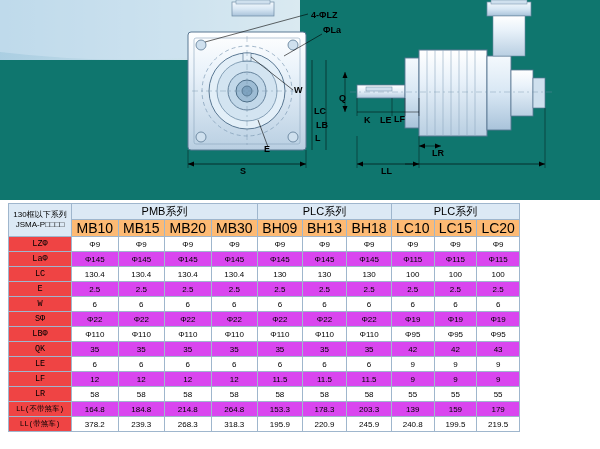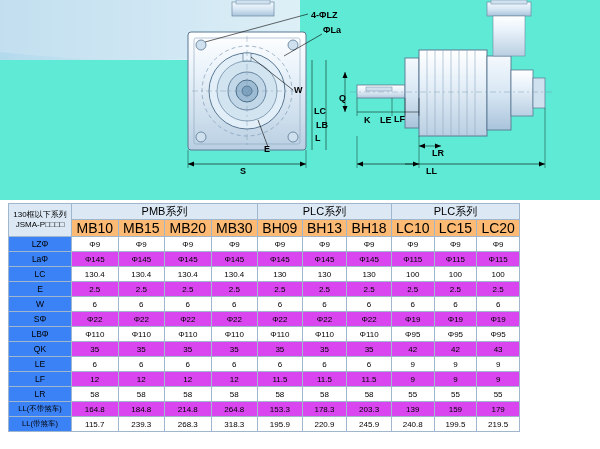--- a/index.html
+++ b/index.html
@@ -5,21 +5,21 @@
   html,body{margin:0;padding:0;}
   body{
     width:600px;height:449px;
     background:#ffffff;
     font-family:"Liberation Sans", sans-serif;
     overflow:hidden;
     position:relative;
   }
   #diagram{
     position:absolute;left:0;top:0;width:600px;height:200px;
-    background:#5eead4;
+    background:#0f766e;
   }
   
   #spec-table{
     position:absolute;left:8px;top:203px;width:512px;
     border-collapse:collapse;
     font-size:8px;
     color:#000;
   }
   #spec-table td,#spec-table th{
     border:1px solid #9fb6cd;
@@ -33,24 +33,25 @@
     background:#dce9f5;
     font-size:11px;
     font-weight:bold;
   }
   .hdr-sub{
     background:#fdba74;
     font-size:14px;
     font-weight:bold;
   }
   .rowlabel{
-    background:#3b82f6;
+    background:#ef4444;
     font-size:8.5px;
     width:62px;
     font-weight:normal;
+    font-family:Liberation Mono, monospace;
   }
   .corner{
     background:#dce9f5;
     text-align:left;
     padding-left:3px;
     font-size:8px;
     line-height:10px;
   }
   tr.alt td.val{background:#d946ef;}
   td.val{background:#ffffff;}
@@ -201,21 +202,21 @@
   <span class="lab b" style="left:264px;top:144px;">E</span>
   <span class="lab b" style="left:314px;top:106px;">LC</span>
   <span class="lab b" style="left:316px;top:120px;">LB</span>
   <span class="lab b" style="left:315px;top:133px;">L</span>
   <span class="lab b" style="left:240px;top:166px;">S</span>
   <span class="lab b" style="left:339px;top:93px;">Q</span>
   <span class="lab b" style="left:364px;top:115px;">K</span>
   <span class="lab b" style="left:380px;top:115px;">LE</span>
   <span class="lab b" style="left:394px;top:114px;">LF</span>
   <span class="lab b" style="left:432px;top:148px;">LR</span>
-  <span class="lab b" style="left:381px;top:166px;margin-left:45px;">LL</span>
+  <span class="lab b" style="left:381px;top:166px;">LL</span>
   <span class="lab b" style="left:516px;top:166px;"></span>
 </div>
 
 <table id="spec-table">
   <thead>
     <tr>
       <td class="corner" rowspan="2">
         <div>130框以下系列</div>
         <div>JSMA-P□□□□</div>
       </td>
@@ -388,21 +389,21 @@
       <td class="val">264.8</td>
       <td class="val">153.3</td>
       <td class="val">178.3</td>
       <td class="val">203.3</td>
       <td class="val">139</td>
       <td class="val">159</td>
       <td class="val">179</td>
     </tr>
     <tr>
       <td class="rowlabel small">LL(带煞车)</td>
-      <td class="val">115.7</td>
+      <td class="val">378.2</td>
       <td class="val">239.3</td>
       <td class="val">268.3</td>
       <td class="val">318.3</td>
       <td class="val">195.9</td>
       <td class="val">220.9</td>
       <td class="val">245.9</td>
       <td class="val">240.8</td>
       <td class="val">199.5</td>
       <td class="val">219.5</td>
     </tr>

